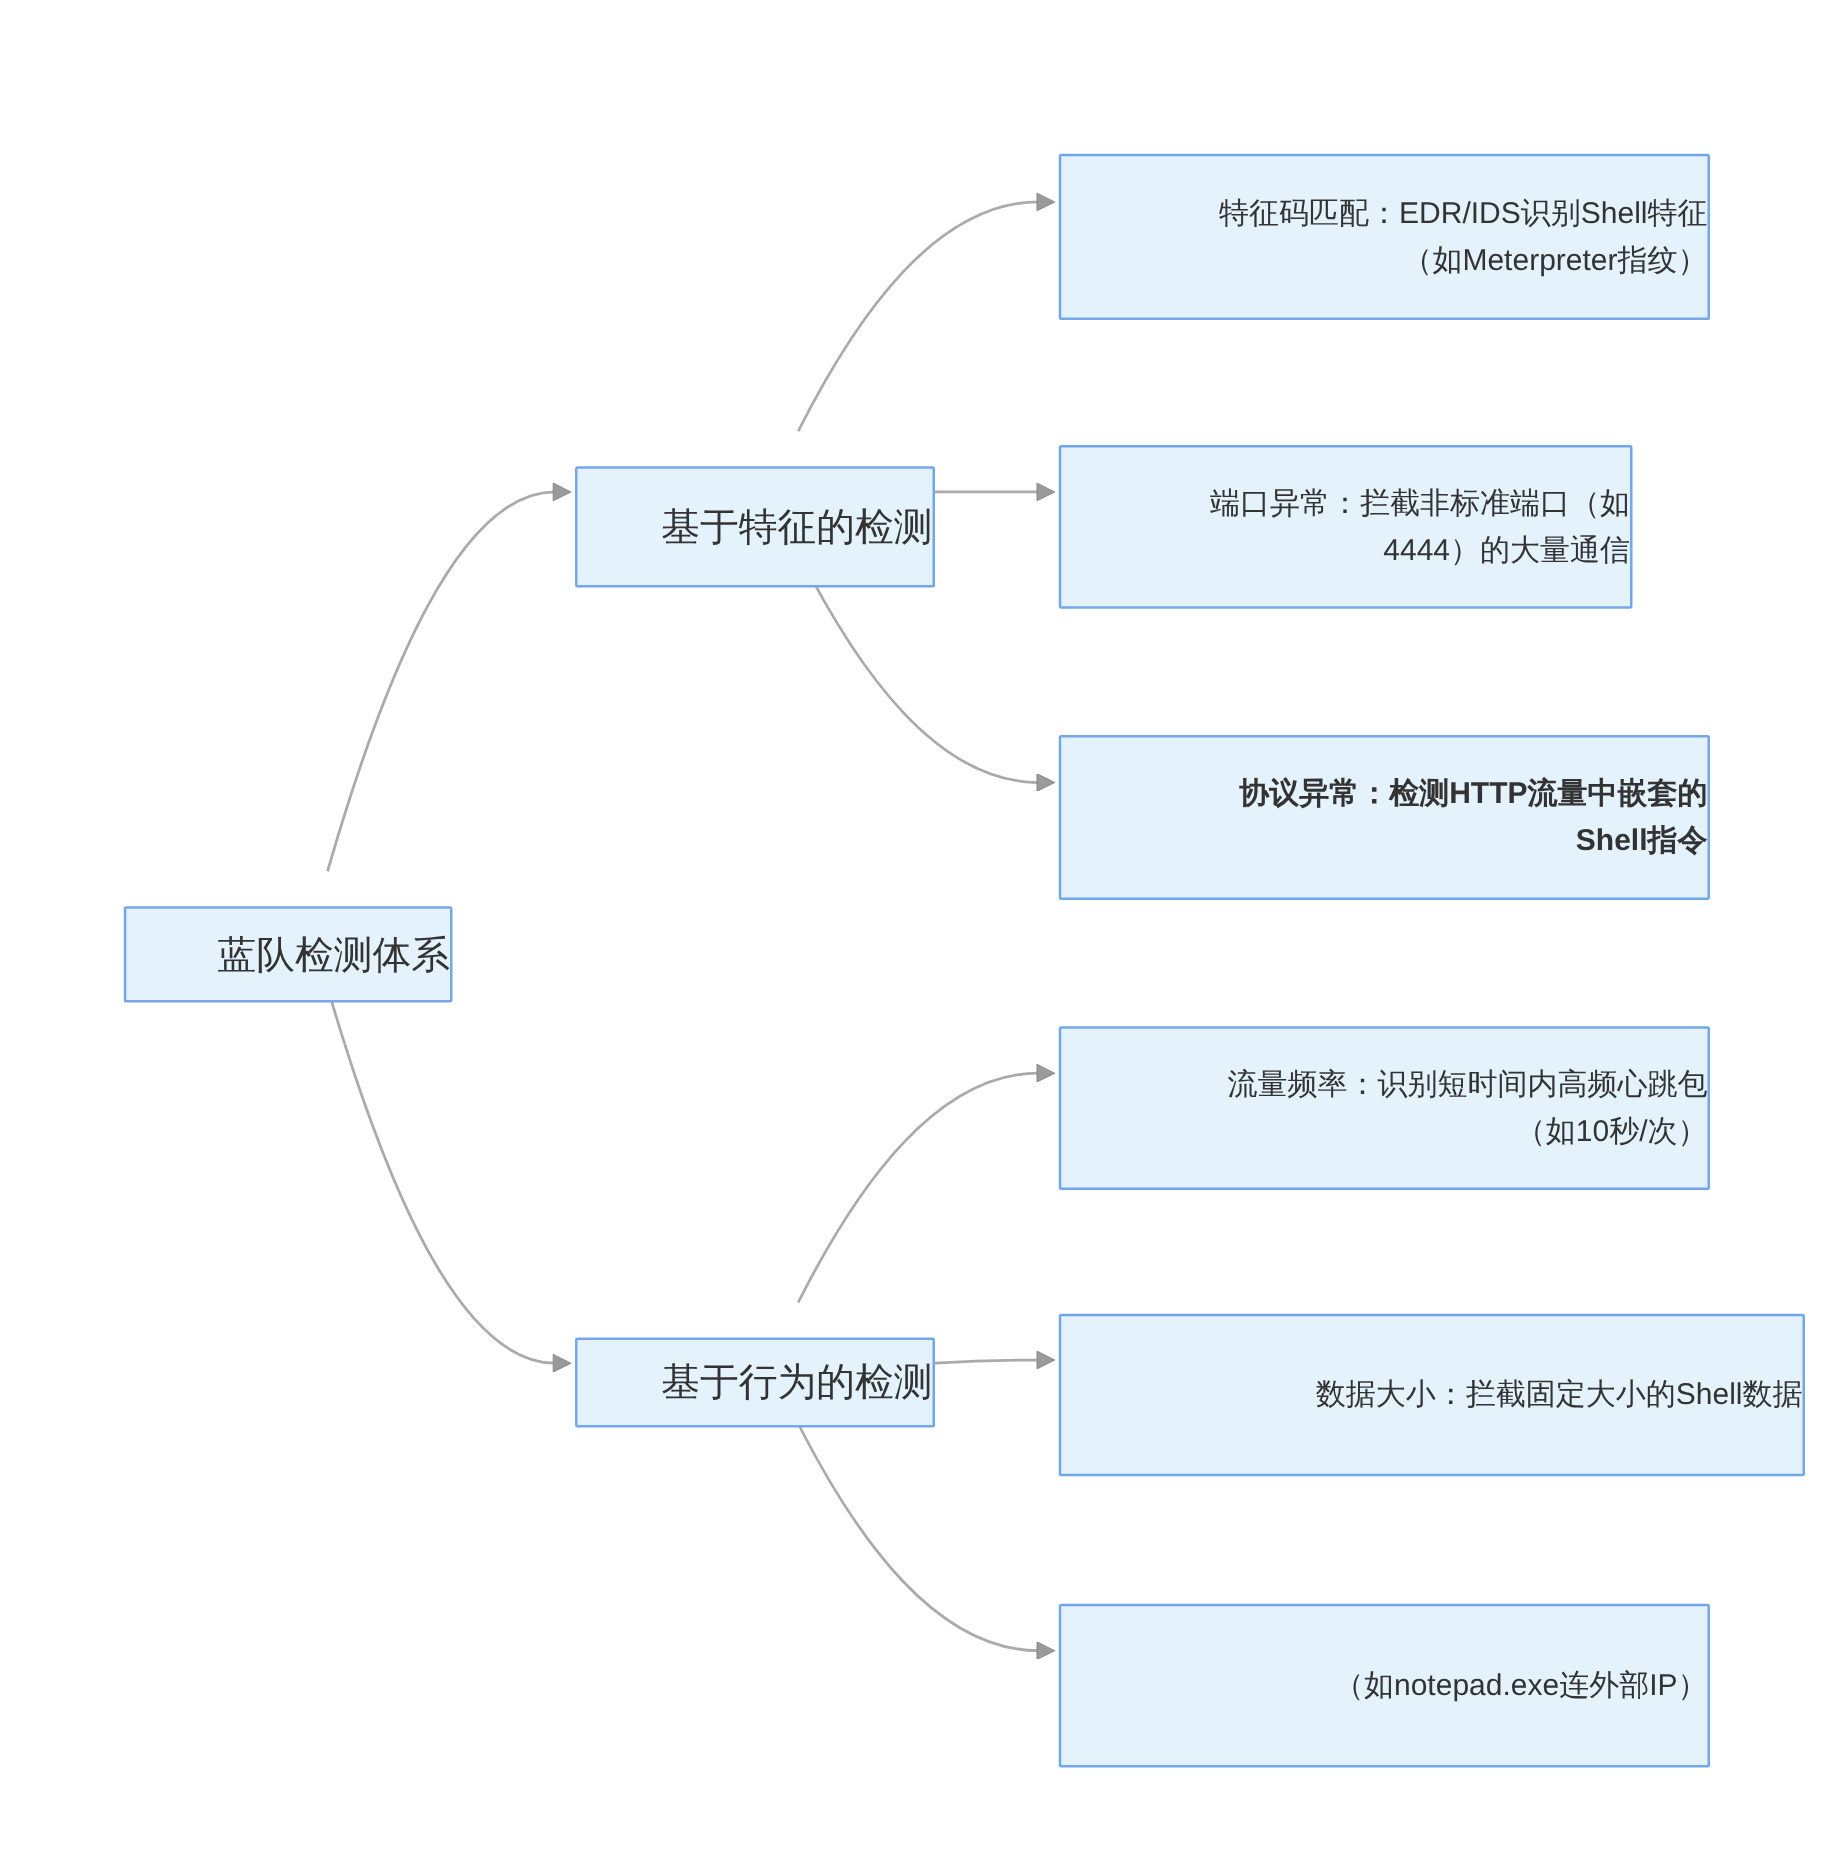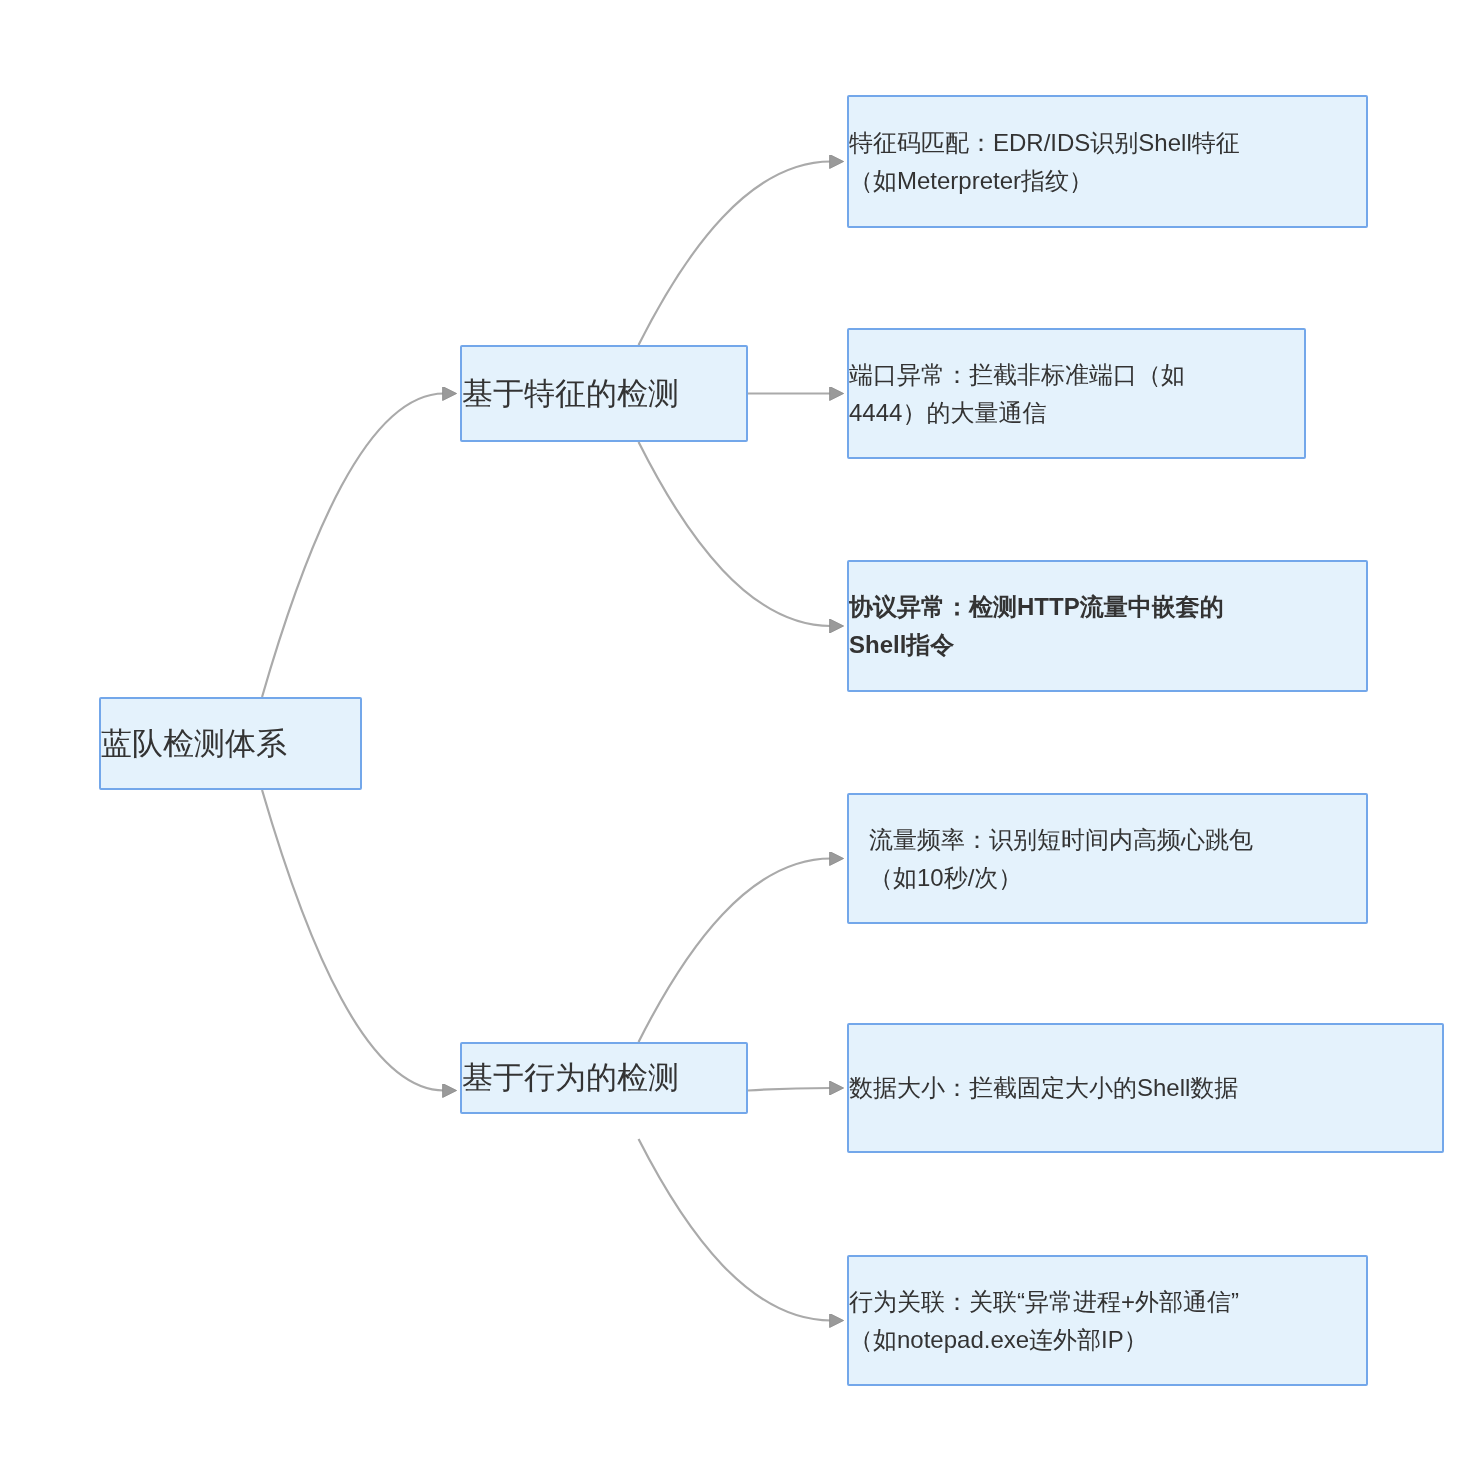--- a/index.html
+++ b/index.html
@@ -31,25 +31,26 @@
     stroke-width:2.2px;
   }
   .node{
     position:absolute;
     box-sizing:border-box;
     background:var(--node-fill);
     border:2.5px solid var(--node-border);
     border-radius:2px;
     display:flex;
     flex-direction:column;
-    align-items:flex-start;
+    align-items:flex-end;
     justify-content:center;
     color:var(--text);
     text-align:center;
     cursor:default;
+    margin-top:28px;
   }
   .node .node-line{
     line-height:38px;
     white-space:nowrap;
   }
   .node.root .node-line,
   .node.branch .node-line{
     font-size:31px;
   }
   .node.leaf .node-line{
@@ -71,21 +72,21 @@
         <path class="edge" d="M262.06,790 C307.545,946.26 367.5852,1090.5 444,1090.5" marker-end="url(#arrowhead)"></path>
         <path class="edge" d="M638.56,345 C686.67,249.57999999999998 750.1752,161.5 831,161.5" marker-end="url(#arrowhead)"></path>
         <path class="edge" d="M748,393.5 C768.75,393.5 796.14,393.5 831,393.5" marker-end="url(#arrowhead)"></path>
         <path class="edge" d="M638.56,442 C686.67,537.6800000000001 750.1752,626 831,626" marker-end="url(#arrowhead)"></path>
         <path class="edge" d="M638.56,1042 C686.67,946.58 750.1752,858.5 831,858.5" marker-end="url(#arrowhead)"></path>
         <path class="edge" d="M748,1090.5 C768.75,1089.2 796.14,1088 831,1088" marker-end="url(#arrowhead)"></path>
         <path class="edge" d="M638.56,1139 C686.67,1233.38 750.1752,1320.5 831,1320.5" marker-end="url(#arrowhead)"></path>
       </g>
   </svg>
   <div id="nodes">
-      <div class="node root" style="left: 99px; top: 697px; width: 263px; height: 93px;">
+      <div class="node root" style="left: 99px; top: 697px; width: 263px; height: 77px;">
         <div class="node-line">蓝队检测体系</div>
       </div>
       <div class="node branch" style="left: 460px; top: 345px; width: 288px; height: 97px;">
         <div class="node-line">基于特征的检测</div>
       </div>
       <div class="node branch" style="left: 460px; top: 1042px; width: 288px; height: 72px;">
         <div class="node-line">基于行为的检测</div>
       </div>
       <div class="node leaf" style="left: 847px; top: 95px; width: 521px; height: 133px;">
         <div class="node-line">特征码匹配：EDR/IDS识别Shell特征</div>
@@ -100,17 +101,16 @@
         <div class="node-line">Shell指令</div>
       </div>
       <div class="node leaf" style="left: 847px; top: 793px; width: 521px; height: 131px; padding-left: 20px;">
         <div class="node-line">流量频率：识别短时间内高频心跳包</div>
         <div class="node-line">（如10秒/次）</div>
       </div>
       <div class="node leaf" style="left: 847px; top: 1023px; width: 597px; height: 130px;">
         <div class="node-line">数据大小：拦截固定大小的Shell数据</div>
       </div>
       <div class="node leaf" style="left: 847px; top: 1255px; width: 521px; height: 131px;">
-        <div class="node-line">行为关联：关联“异常进程+外部通信”</div>
         <div class="node-line">（如notepad.exe连外部IP）</div>
       </div>
     </div>
 </div>
 
 </body></html>

